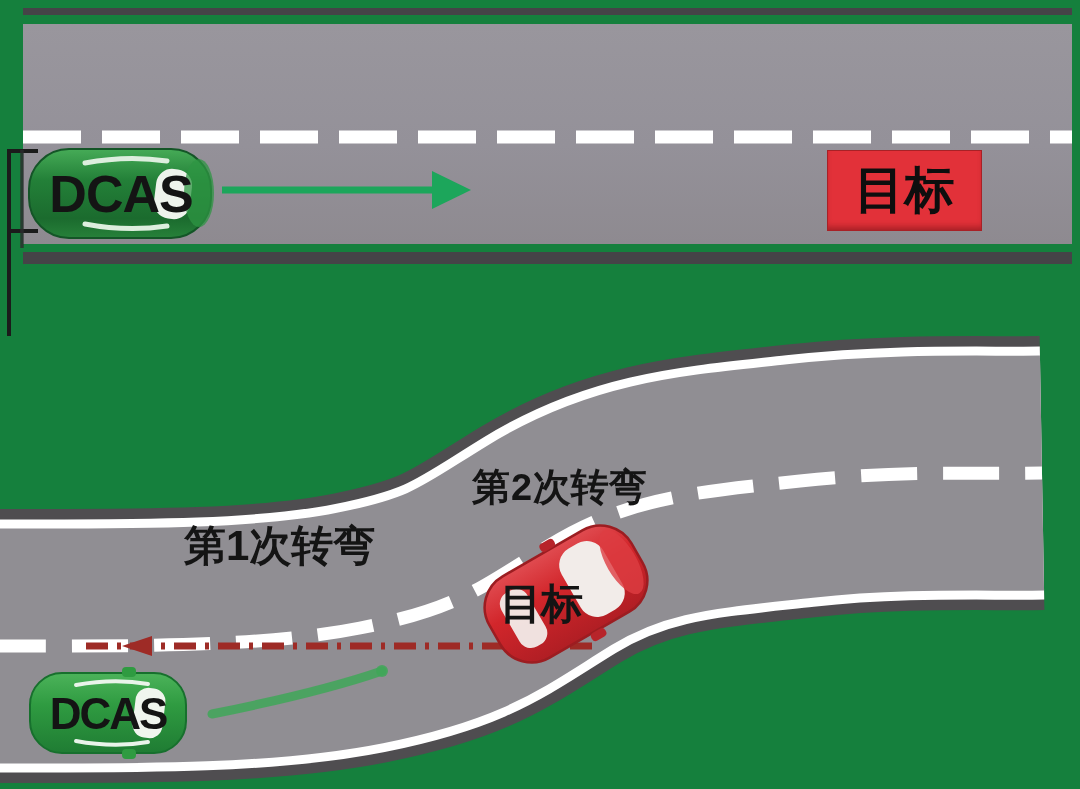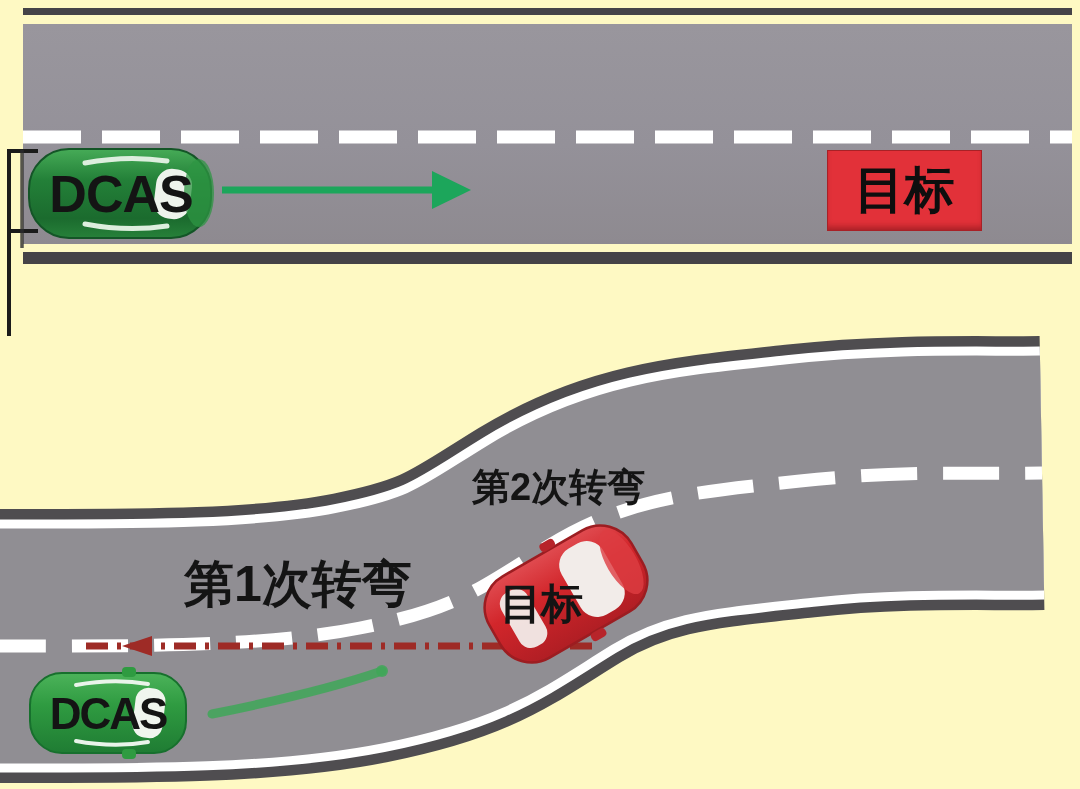--- a/index.html
+++ b/index.html
@@ -1,34 +1,34 @@
 <!DOCTYPE html>
 <html><head>
 <meta charset="utf-8">
 <style>
   html,body{margin:0;padding:0;background:#ffffff;}
   #stage{
-    position:relative;width:1080px;height:789px;overflow:hidden;background:#fef9c3;
+    position:relative;width:1080px;height:789px;overflow:hidden;background:#15803d;
     font-family:"Liberation Sans","DejaVu Sans",sans-serif;
   }
   #scene{position:absolute;left:0;top:0;}
   .lbl{
     position:absolute;color:#141414;font-weight:900;white-space:nowrap;
     -webkit-font-smoothing:antialiased;
   }
   .lbl.center{display:flex;align-items:center;justify-content:center;text-align:center;}
   #dcas-top{left:34px;top:158px;width:174px;height:72px;font-size:52px;letter-spacing:-1px;}
   #target-top{
     left:827px;top:150px;width:153px;height:79px;font-size:50px;color:#0e0e0e;
     background:#e23139;border:1px solid rgba(120,20,24,.55);
     box-shadow:inset 0 -6px 6px -3px rgba(90,10,14,.45);
   }
   #route-label{left:48px;top:262px;font-size:48px;letter-spacing:-1px;}
-  #turn1-label{left:184px;top:551px;font-size:50px;}
-  #turn2-label{left:472px;top:462px;font-size:38px;}
+  #turn1-label{left:184px;top:518px;font-size:42px;}
+  #turn2-label{left:472px;top:462px;font-size:38px;font-family:Liberation Mono, monospace;}
   #target-bottom{left:500px;top:576px;font-size:42px;letter-spacing:-1px;}
   #dcas-bottom{left:38px;top:688px;width:140px;height:52px;font-size:44px;letter-spacing:-2px;}
 </style>
 </head>
 <body>
 
 <div id="stage">
 
   <svg id="scene" width="1080" height="789" viewBox="0 0 1080 789">
     <defs>

